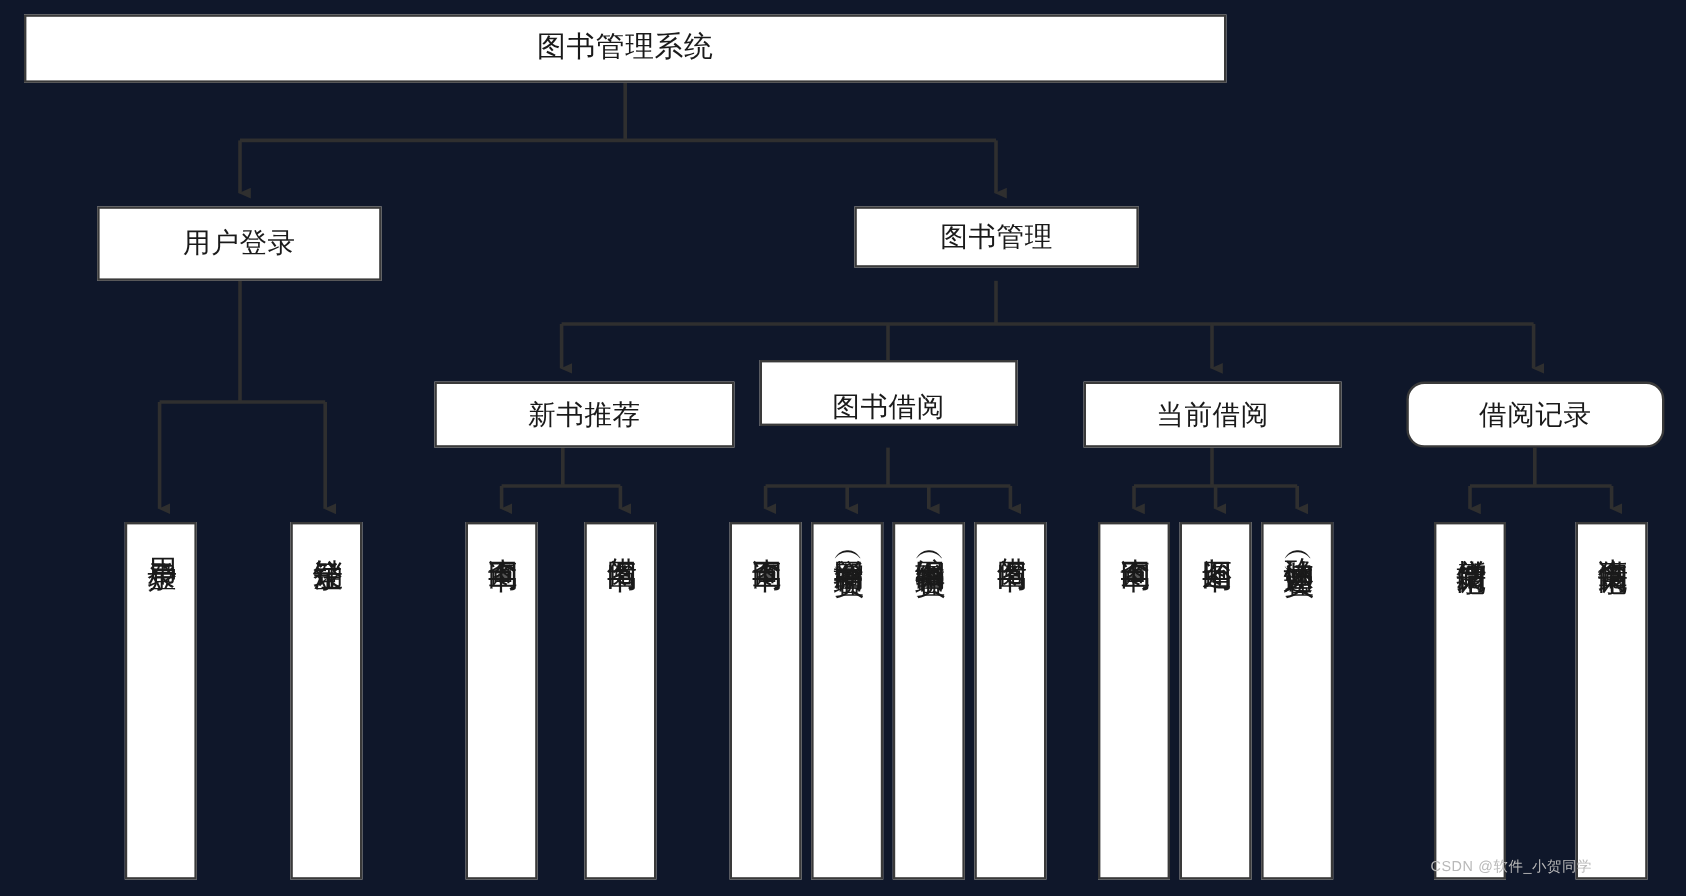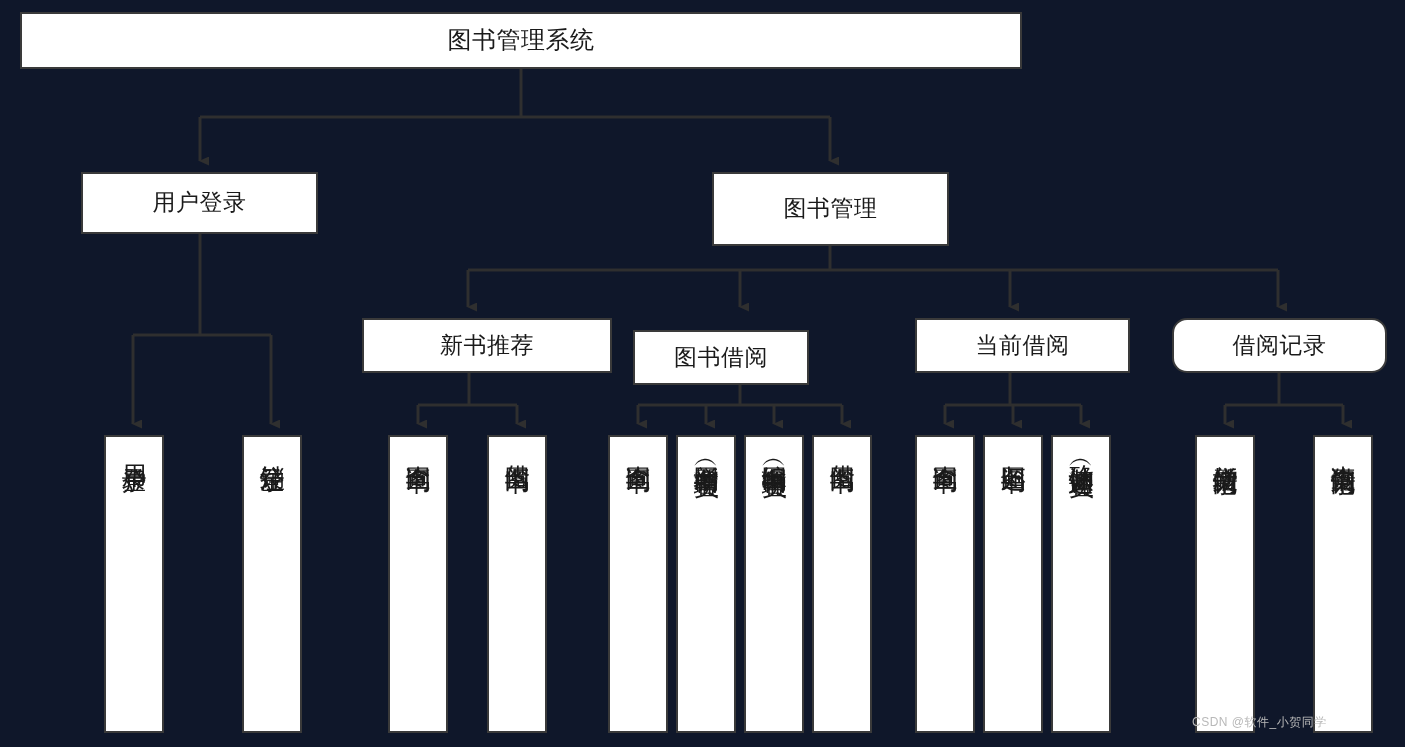--- a/index.html
+++ b/index.html
@@ -116,31 +116,31 @@
       </g>
   </svg>
 
   <div class="node root horizontal" style="left: 20px; top: 12px; width: 1002px; height: 57px;">
     <span class="label">图书管理系统</span>
   </div>
 
   <div class="node horizontal" style="left: 81px; top: 172px; width: 237px; height: 62px;">
     <span class="label">用户登录</span>
   </div>
-  <div class="node horizontal" style="left: 712px; top: 172px; width: 237px; height: 74px;">
+  <div class="node horizontal" style="left: 712px; top: 172px; width: 237px; height: 51px;">
     <span class="label">图书管理</span>
   </div>
 
   <div class="node horizontal" style="left: 362px; top: 318px; width: 250px; height: 55px;">
     <span class="label">新书推荐</span>
   </div>
-  <div class="node horizontal" style="left: 633px; top: 330px; width: 176px; height: 55px;">
+  <div class="node horizontal" style="left: 633px; top: 300px; width: 215px; height: 55px; align-items: flex-end;">
     <span class="label">图书借阅</span>
   </div>
-  <div class="node horizontal" style="left: 903px; top: 318px; width: 215px; height: 55px; margin-left: 12px;">
+  <div class="node horizontal" style="left: 903px; top: 318px; width: 215px; height: 55px;">
     <span class="label">当前借阅</span>
   </div>
   <div class="node horizontal" style="left: 1172px; top: 318px; width: 215px; height: 55px; border-radius: 15px;">
     <span class="label">借阅记录</span>
   </div>
 
   <div class="node vertical" style="left: 104px; top: 435px; width: 60px; height: 298px;">
     <span class="label">用户登录</span>
   </div>
   <div class="node vertical" style="left: 242px; top: 435px; width: 60px; height: 298px;">

